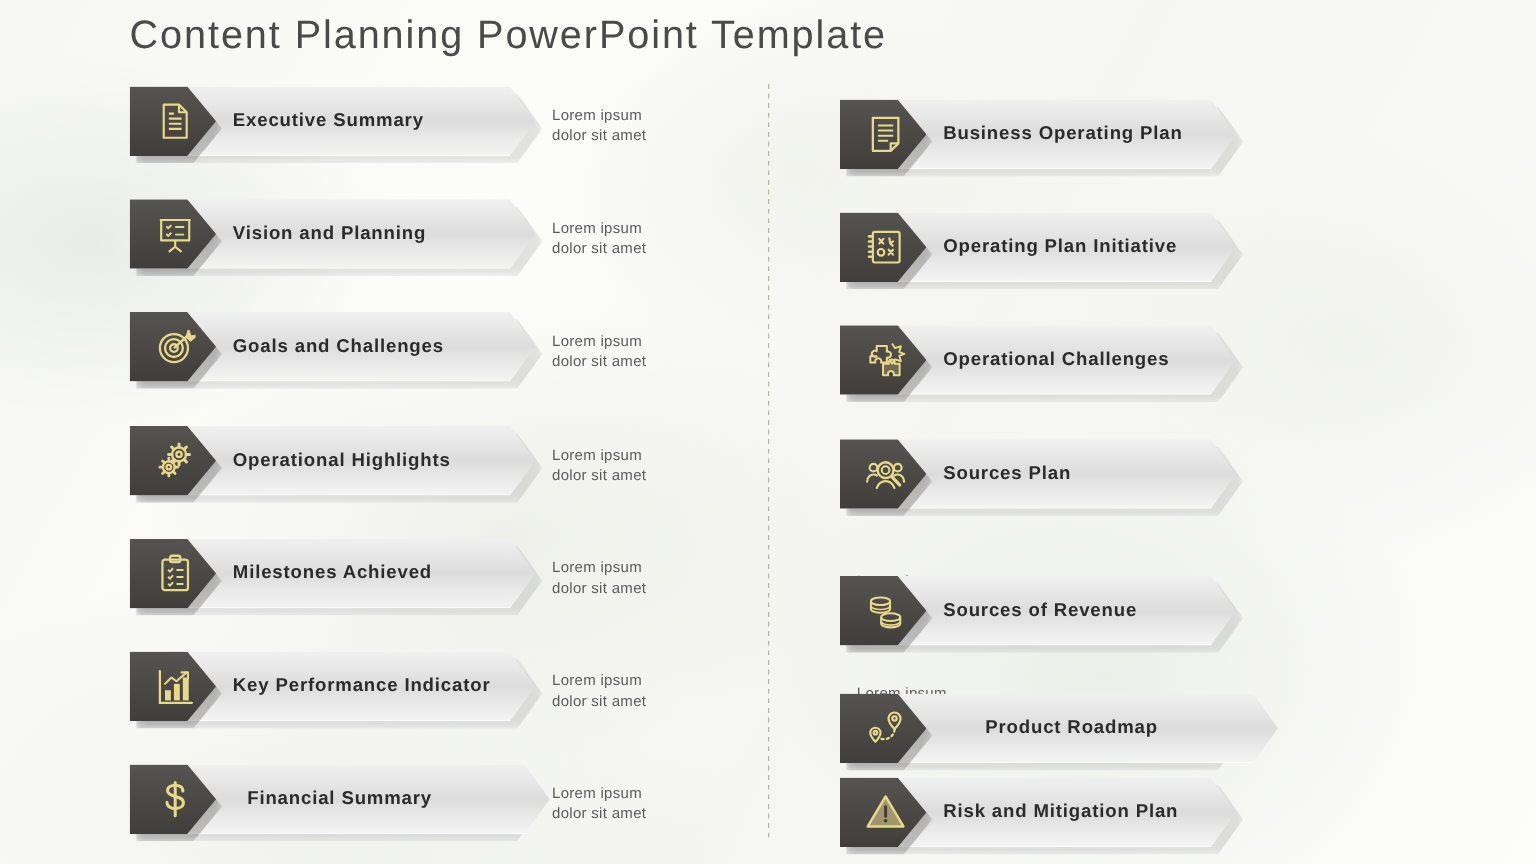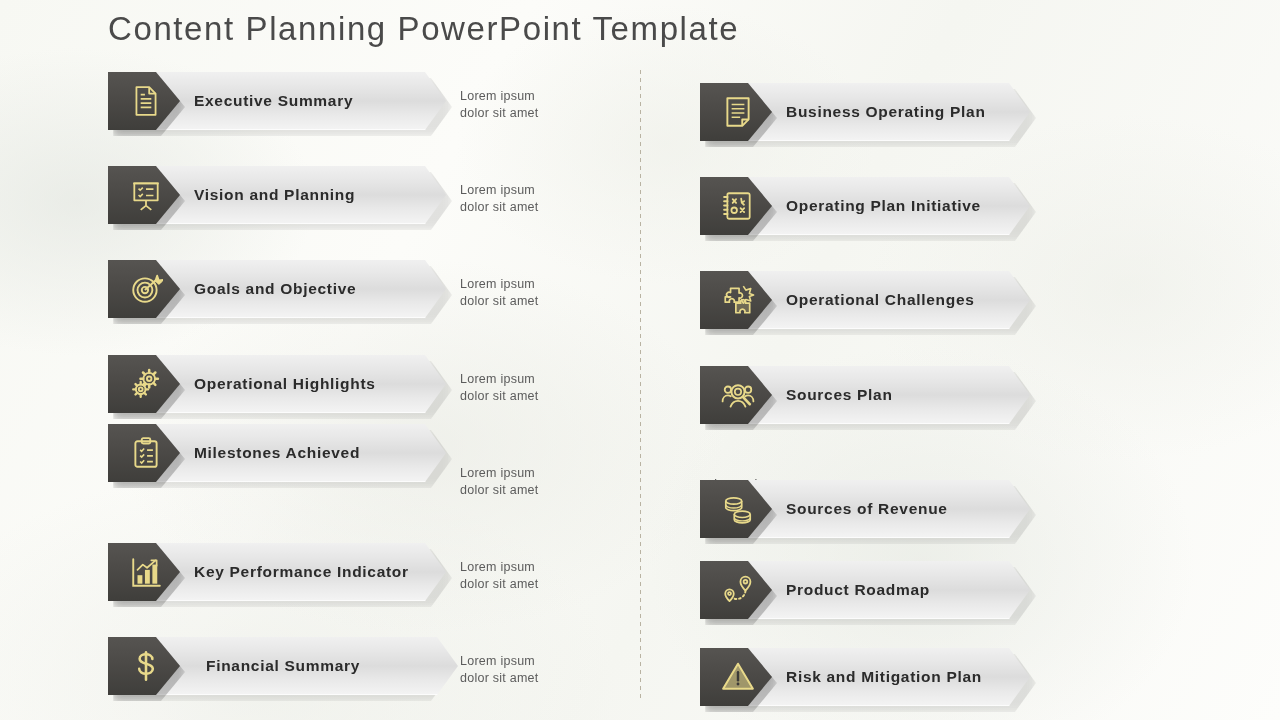--- a/index.html
+++ b/index.html
@@ -203,21 +203,21 @@
       <path d="M16 10.5h7M16 16.5h7" stroke-width="1.5"></path>
           </svg>
         </span>
       </div>
     </div>
     <div class="note" style="top: 276px;">Lorem ipsum
 dolor sit amet</div>
     <div class="row" style="top: 260px;">
       <div class="bar-shadow" style="width: 338px;"></div>
       <div class="bar" style="width: 338px;">
-        <span class="bar-label">Goals and Objective</span>
+        <span class="bar-label">Goals and Challenges</span>
       </div>
       <div class="icon-shadow"></div>
       <div class="icon-chevron">
         <span style="margin-left: 11px; width: 34px; height: 34px; display: block;">
           <svg class="glyph" viewBox="0 0 32 32" fill="none" stroke="#e8d98a" stroke-width="1.8">
       <circle cx="15" cy="17" r="11"></circle>
             <circle cx="15" cy="17" r="7"></circle>
             <circle cx="15" cy="17" r="3"></circle>
       <path d="M15 17l10-9" stroke-width="2"></path>
       <path d="M25 8l1.5-4.5L28 8l4-0.5L28 11z" fill="#e8d98a" stroke-linejoin="round"></path>
@@ -245,21 +245,21 @@
         <circle r="4.6"></circle>
               <circle r="1.8"></circle>
         <path d="M0 -7V-4.8M0 4.8V7M-7 0H-4.8M4.8 0H7M-4.9 -4.9l1.5 1.5M3.4 3.4l1.5 1.5M4.9 -4.9L3.4 -3.4M-3.4 3.4l-1.5 1.5" stroke-width="2.2" stroke-linecap="round"></path>
       </g>
           </svg>
         </span>
       </div>
     </div>
     <div class="note" style="top: 465px;">Lorem ipsum
 dolor sit amet</div>
-    <div class="row" style="top: 424px; align-items: center;">
+    <div class="row" style="top: 449px; align-items: center;">
       <div class="bar-shadow" style="width: 338px;"></div>
       <div class="bar" style="width: 338px;">
         <span class="bar-label">Milestones Achieved</span>
       </div>
       <div class="icon-shadow"></div>
       <div class="icon-chevron">
         <span style="margin-left: 11px; width: 34px; height: 34px; display: block;">
           <svg class="glyph" viewBox="0 0 32 32" fill="none" stroke="#e8d98a" stroke-width="1.8">
       <rect x="6" y="5" width="20" height="24" rx="2" stroke-linejoin="round"></rect>
       <rect x="12" y="2" width="8" height="5" rx="1.4" stroke-linejoin="round"></rect>
@@ -404,21 +404,21 @@
       <path d="M4.5 12c0 1.7 3.4 3 7.5 3s7.5-1.3 7.5-3" stroke-width="1.3"></path>
       <ellipse cx="20" cy="21" rx="7.5" ry="3"></ellipse>
       <path d="M12.5 21v5c0 1.7 3.4 3 7.5 3s7.5-1.3 7.5-3v-5" stroke-linejoin="round"></path>
       <path d="M12.5 24.2c0 1.7 3.4 3 7.5 3s7.5-1.3 7.5-3" stroke-width="1.3"></path>
           </svg>
         </span>
       </div>
     </div>
     <div class="note" style="top: 570px;">Lorem ipsum
 dolor sit amet</div>
-    <div class="row" style="top: 561px;">
+    <div class="row" style="top: 578px; padding-left: 35px;">
       <div class="bar-shadow" style="width: 330px;"></div>
       <div class="bar" style="width: 330px;">
         <span class="bar-label">Product Roadmap</span>
       </div>
       <div class="icon-shadow"></div>
       <div class="icon-chevron">
         <span style="margin-left: 11px; width: 34px; height: 34px; display: block;">
           <svg class="glyph" viewBox="0 0 32 32" fill="none" stroke="#e8d98a" stroke-width="1.7">
       <path d="M23 3.5c2.6 0 4.7 2.1 4.7 4.7 0 3.4-4.7 8.3-4.7 8.3s-4.7-4.9-4.7-8.3c0-2.6 2.1-4.7 4.7-4.7z" stroke-linejoin="round"></path>
       <circle cx="23" cy="8.2" r="1.7"></circle>

